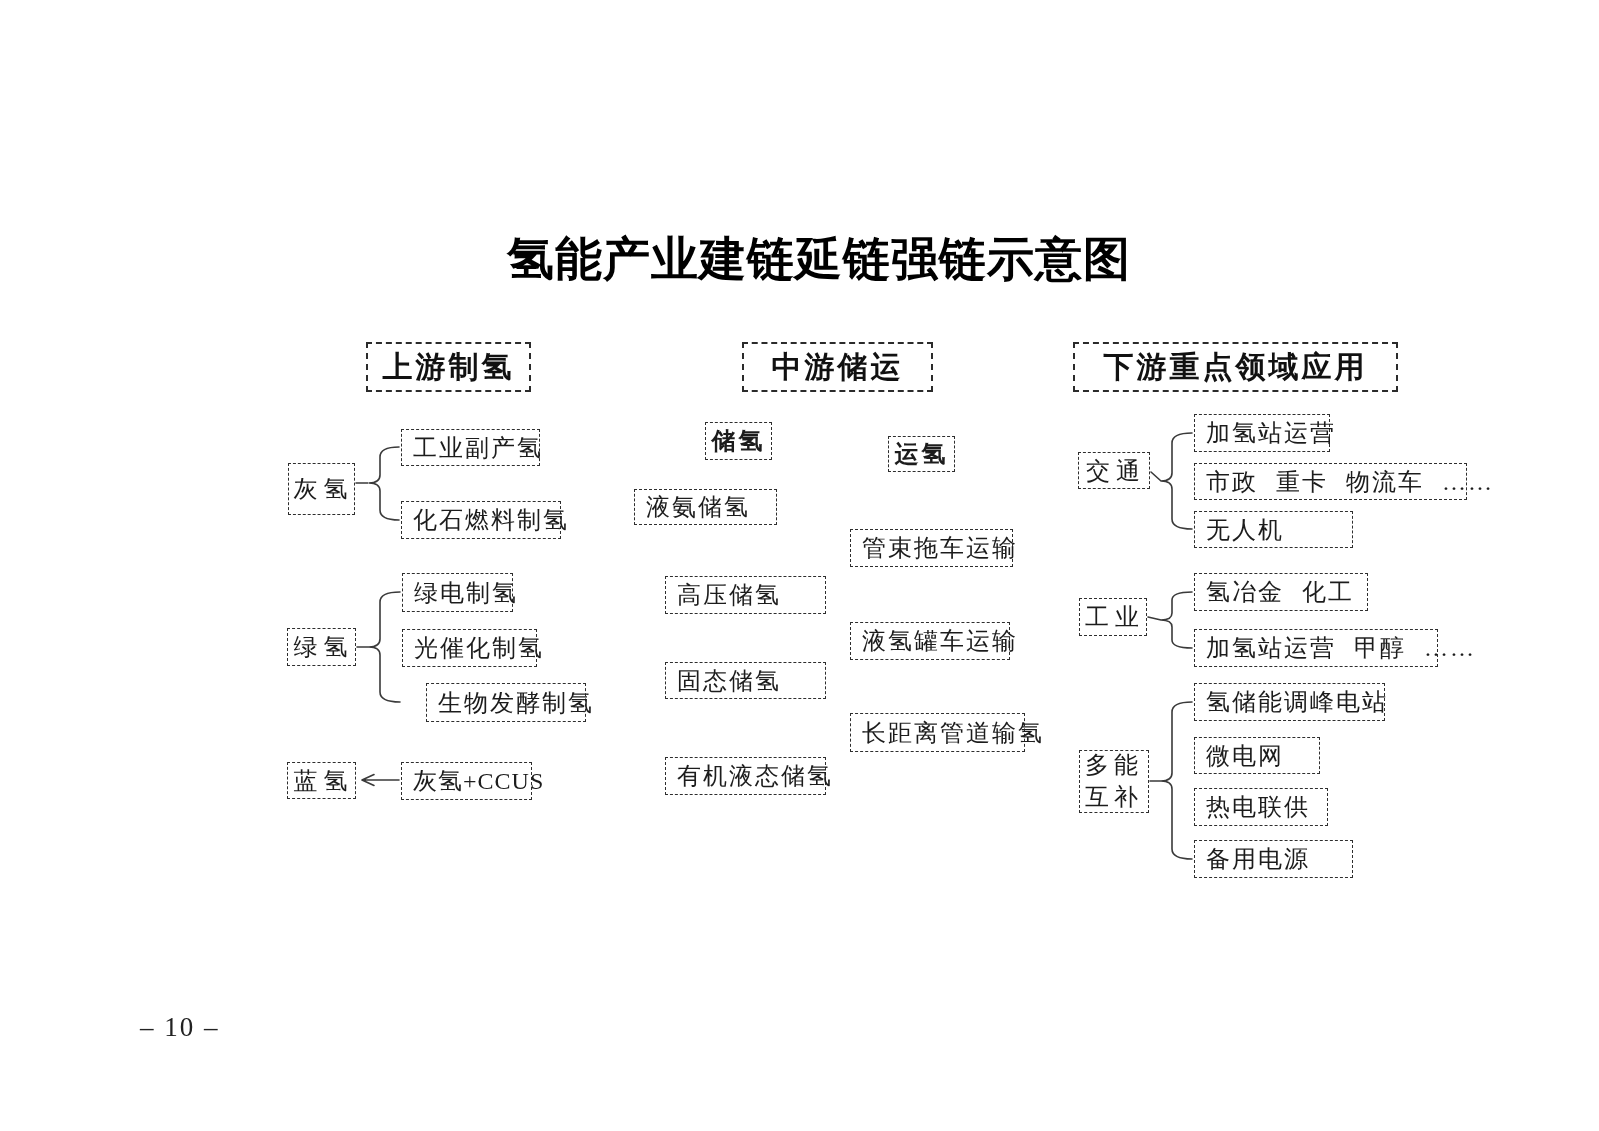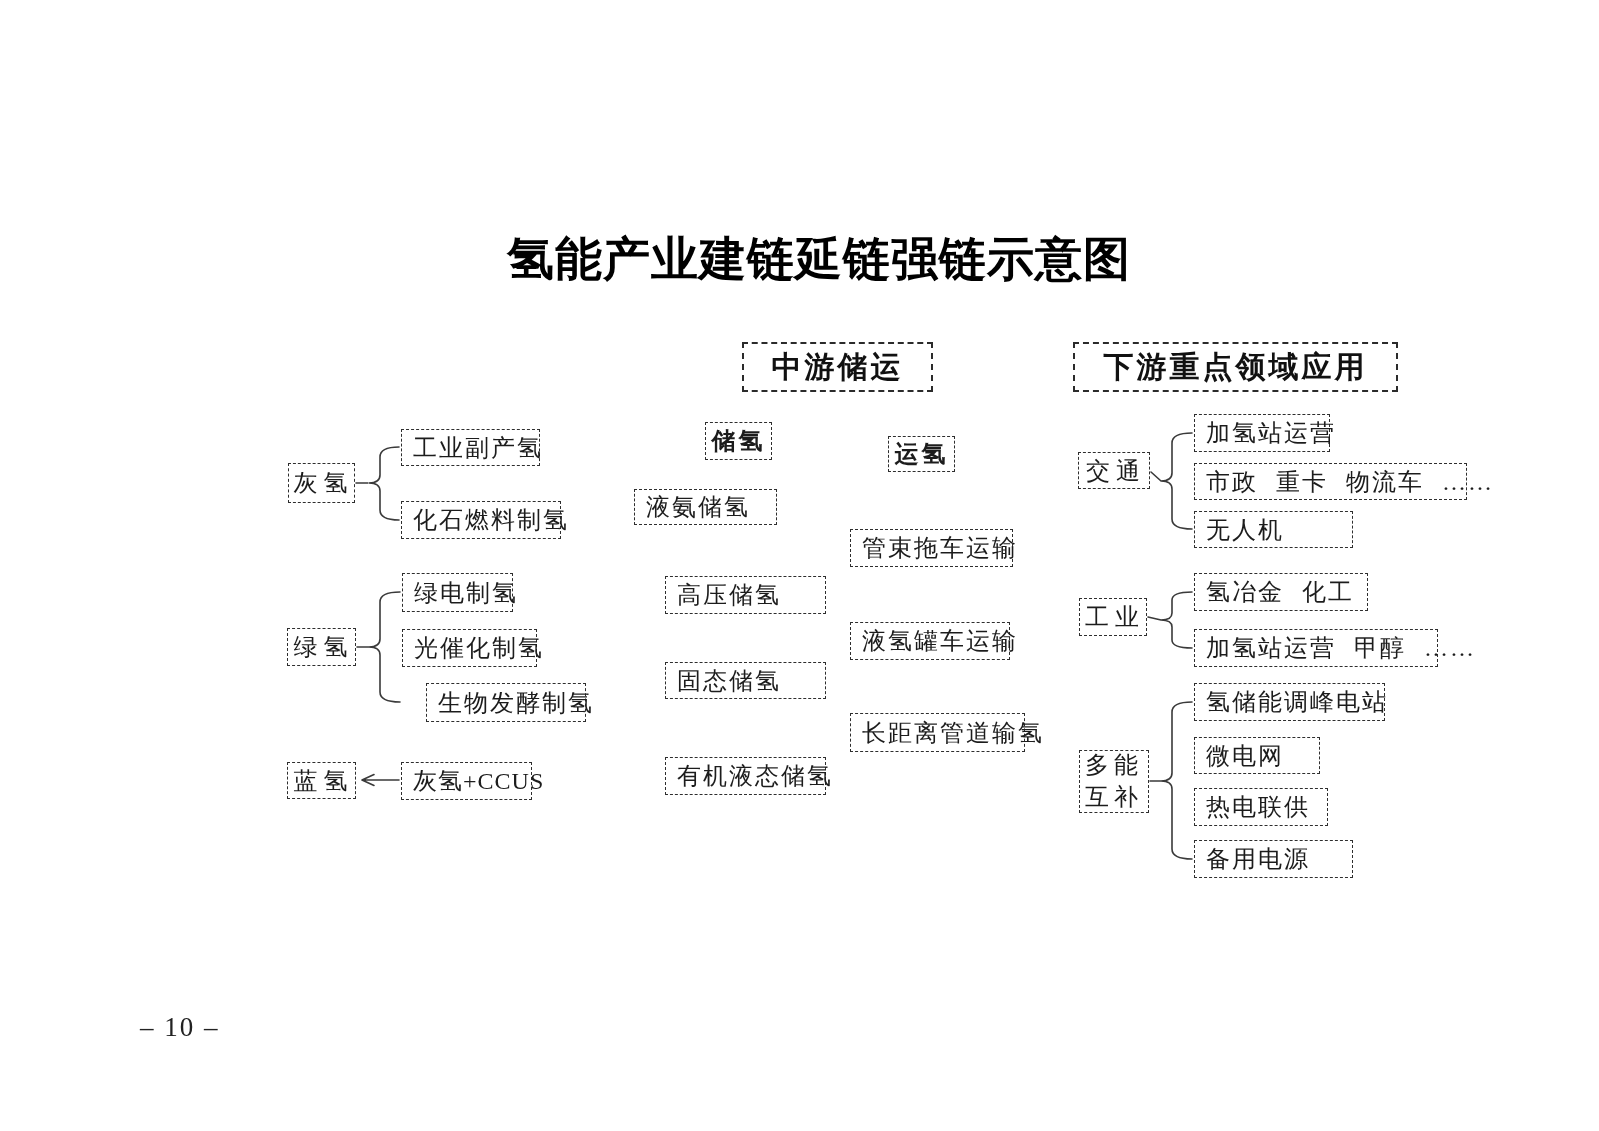--- a/index.html
+++ b/index.html
@@ -71,24 +71,25 @@
 
     <path d="M399,780 L362,780 M362,780 L374,774.5 M362,780 L374,785.5"></path>
 
     <path d="M1151,472 L1161,481 M1192,433 Q1172,433 1172,443 L1172,473 Q1172,481 1161,481 Q1172,481 1172,489 L1172,519 Q1172,529 1192,529"></path>
 
     <path d="M1148,617 L1161,620 M1192,592 Q1172,592 1172,600 L1172,613 Q1172,620 1161,620 Q1172,620 1172,627 L1172,640 Q1172,648 1192,648"></path>
 
     <path d="M1150,781 L1161,781 M1192,702 Q1172,702 1172,712 L1172,773 Q1172,781 1161,781 Q1172,781 1172,789 L1172,849 Q1172,859 1192,859"></path>
   </svg>
 
+  <div class="hdr" style="left:366px;top:342px;width:165px;height:50px">上游制氢</div>
   <div class="hdr" style="left:1073px;top:342px;width:325px;height:50px">下游重点领域应用</div>
   <div class="hdr" style="left:742px;top:342px;width:191px;height:50px">中游储运</div>
 
-  <div class="box parent" style="left:288px;top:463px;width:67px;height:40px">灰氢</div>
+  <div class="box parent" style="left:288px;top:463px;width:67px;height:52px">灰氢</div>
   <div class="box leaf" style="left:401px;top:429px;width:139px;height:37px">工业副产氢</div>
   <div class="box leaf" style="left:401px;top:501px;width:160px;height:38px">化石燃料制氢</div>
 
   <div class="box parent" style="left:287px;top:628px;width:69px;height:38px">绿氢</div>
   <div class="box leaf" style="left:402px;top:573px;width:111px;height:39px">绿电制氢</div>
   <div class="box leaf" style="left:402px;top:629px;width:135px;height:38px">光催化制氢</div>
   <div class="box leaf" style="left:426px;top:683px;width:160px;height:39px">生物发酵制氢</div>
 
   <div class="box parent" style="left:287px;top:762px;width:69px;height:37px">蓝氢</div>
   <div class="box leaf" style="left:401px;top:762px;width:131px;height:38px;letter-spacing:1px">灰氢+CCUS</div>

